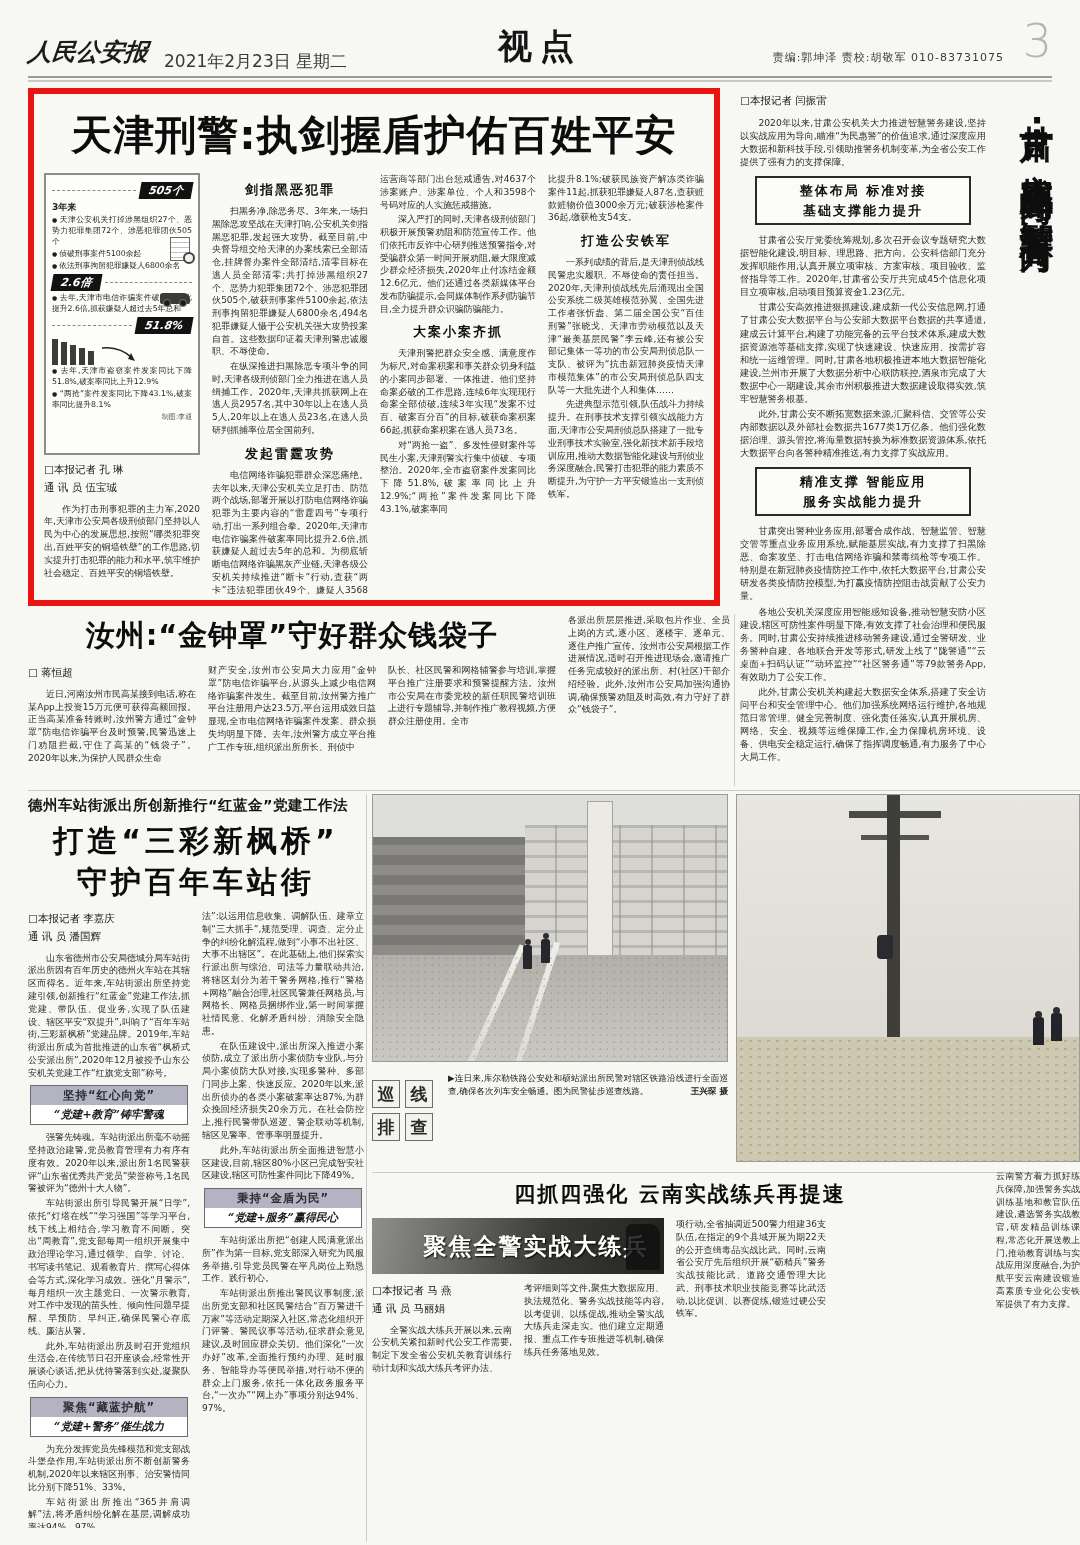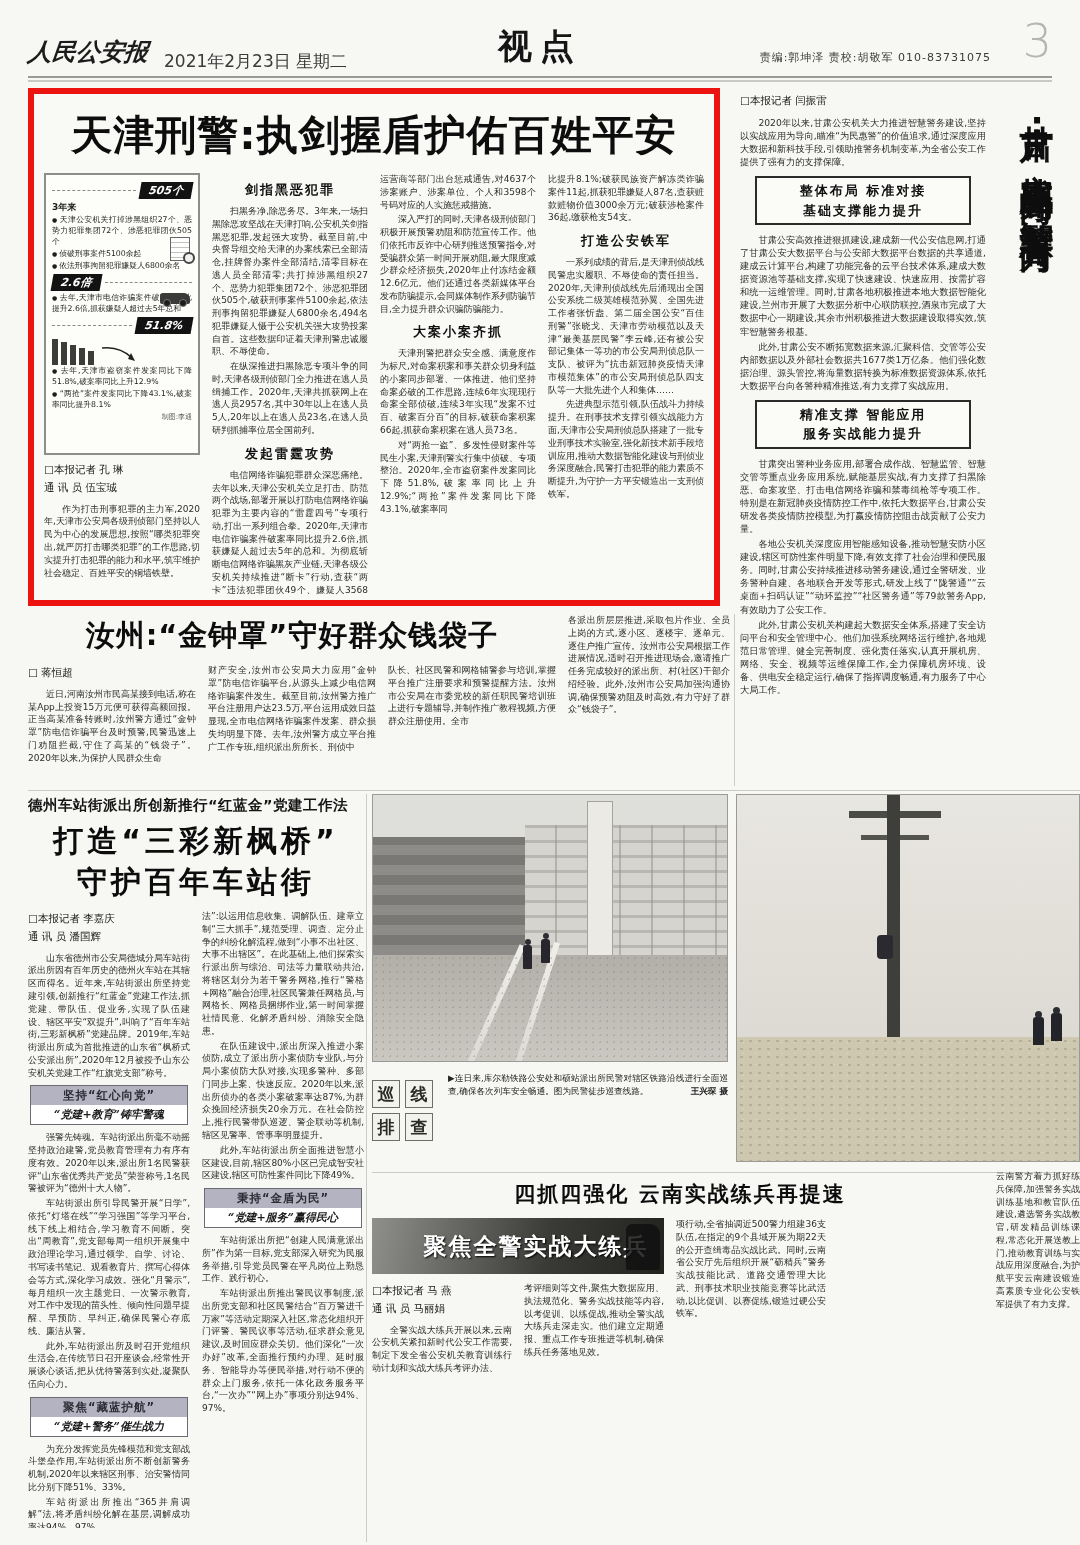--- a/index.html
+++ b/index.html
@@ -8,21 +8,21 @@
     background:#f7f7f4;
     font-family:"DejaVu Sans","Liberation Sans",sans-serif;
     color:#222; overflow:hidden;
   }
   
   .header{position:absolute;left:28px;top:18px;width:1024px;height:58px;border-bottom:2px solid #9a9a96;}
   .masthead{position:absolute;left:0;top:18px;font-family:"DejaVu Serif","Liberation Serif",serif;
     font-weight:bold;font-style:italic;font-size:24px;color:#1c1c1c;transform:skewX(-6deg);}
   .pdate{position:absolute;left:136px;top:32px;font-size:17px;color:#3a3a3a;}
   .section-name{position:absolute;left:0;right:0;top:6px;text-align:center;font-size:34px;font-weight:900;letter-spacing:8px;color:#151515;}
-  .credits{position:absolute;right:61px;top:32px;font-size:11px;color:#3a3a3a;letter-spacing:1px;}
+  .credits{position:absolute;right:48px;top:32px;font-size:11px;color:#3a3a3a;letter-spacing:1px;}
   .pagenum{position:absolute;right:0px;top:-4px;font-size:46px;color:#b4b4b2;font-weight:300;}
   .subrule{position:absolute;left:28px;top:80px;width:1024px;height:2px;background:#c8c8c4;}
 
   
   .t9{font-size:9px;line-height:1.42;text-align:justify;color:#2c2c2c;}
   .t9 p{margin:0 0 2px;text-indent:2em;}
   .t9 p.noind{text-indent:0;}
   .subhead{font-size:13px;font-weight:bold;text-align:center;letter-spacing:2px;color:#101010;margin:8px 0 6px;}
   .byline{font-size:10.5px;line-height:1.7;color:#161616;font-family:"DejaVu Serif","Liberation Serif",serif;margin:6px 0;}
   .hairline-v{position:absolute;width:1px;background:#ccccc6;}
@@ -184,21 +184,21 @@
         <div class="bl">“两抢”案件发案同比下降43.1%,破案率同比提升8.1%</div>
         <div class="infocredit">制图:李通</div>
       </div>
       <div class="byline">
         <span>□本报记者</span>
         <span>孔 琳</span><br>
         <span>通 讯 员</span>
         <span>伍宝珹</span>
       </div>
       <div class="t9">
-          <p>作为打击刑事犯罪的主力军,2020年,天津市公安局各级刑侦部门坚持以人民为中心的发展思想,按照“哪类犯罪突出,就严厉打击哪类犯罪”的工作思路,切实提升打击犯罪的能力和水平,筑牢维护社会稳定、百姓平安的铜墙铁壁。</p>
+          <p>作为打击刑事犯罪的主力军,2020年,天津市公安局各级刑侦部门坚持以人民为中心的发展思想,按照“哪类犯罪突出,百姓平安的铜墙铁壁”的工作思路,切实提升打击犯罪的能力和水平,筑牢维护社会稳定、百姓平安的铜墙铁壁。</p>
         </div>
     </div>
 
     <div class="mcol">
       <div class="subhead">剑指黑恶犯罪</div>
       <div class="t9">
         <p>扫黑务净,除恶务尽。3年来,一场扫黑除恶攻坚战在天津打响,公安机关剑指黑恶犯罪,发起强大攻势。截至目前,中央督导组交给天津的办案线索已全部清仓,挂牌督办案件全部清结,清零目标在逃人员全部清零;共打掉涉黑组织27个、恶势力犯罪集团72个、涉恶犯罪团伙505个,破获刑事案件5100余起,依法刑事拘留犯罪嫌疑人6800余名,494名犯罪嫌疑人慑于公安机关强大攻势投案自首。这些数据印证着天津刑警忠诚履职、不辱使命。</p>
         <p>在纵深推进扫黑除恶专项斗争的同时,天津各级刑侦部门全力推进在逃人员缉捕工作。2020年,天津共抓获网上在逃人员2957名,其中30年以上在逃人员5人,20年以上在逃人员23名,在逃人员研判抓捕率位居全国前列。</p>
       </div>
       <div class="subhead">发起雷霆攻势</div>
@@ -238,20 +238,21 @@
     <span>闫振雷</span>
   </div>
   <div class="t9">
     <p>2020年以来,甘肃公安机关大力推进智慧警务建设,坚持以实战应用为导向,瞄准“为民惠警”的价值追求,通过深度应用大数据和新科技手段,引领助推警务机制变革,为全省公安工作提供了强有力的支撑保障。</p>
   </div>
   <div class="gbox">
     <div>整体布局  标准对接</div>
     <div>基础支撑能力提升</div>
   </div>
   <div class="t9">
+    <p>甘肃省公安厅党委统筹规划,多次召开会议专题研究大数据智能化建设,明目标、理思路、把方向。公安科信部门充分发挥职能作用,认真开展立项审核、方案审核、项目验收、监督指导等工作。2020年,甘肃省公安厅共完成45个信息化项目立项审核,启动项目预算资金1.23亿元。</p>
     <p>甘肃公安高效推进狠抓建设,建成新一代公安信息网,打通了甘肃公安大数据平台与公安部大数据平台数据的共享通道,建成云计算平台,构建了功能完备的云平台技术体系,建成大数据资源池等基础支撑,实现了快速建设、快速应用、按需扩容和统一运维管理。同时,甘肃各地积极推进本地大数据智能化建设,兰州市开展了大数据分析中心联防联控,酒泉市完成了大数据中心一期建设,其余市州积极推进大数据建设取得实效,筑牢智慧警务根基。</p>
     <p>此外,甘肃公安不断拓宽数据来源,汇聚科信、交管等公安内部数据以及外部社会数据共1677类1万亿条。他们强化数据治理、源头管控,将海量数据转换为标准数据资源体系,依托大数据平台向各警种精准推送,有力支撑了实战应用。</p>
   </div>
   <div class="gbox">
     <div>精准支撑  智能应用</div>
     <div>服务实战能力提升</div>
   </div>
   <div class="t9">
     <p>甘肃突出警种业务应用,部署合成作战、智慧监管、智慧交管等重点业务应用系统,赋能基层实战,有力支撑了扫黑除恶、命案攻坚、打击电信网络诈骗和禁毒缉枪等专项工作。特别是在新冠肺炎疫情防控工作中,依托大数据平台,甘肃公安研发各类疫情防控模型,为打赢疫情防控阻击战贡献了公安力量。</p>
     <p>各地公安机关深度应用智能感知设备,推动智慧安防小区建设,辖区可防性案件明显下降,有效支撑了社会治理和便民服务。同时,甘肃公安持续推进移动警务建设,通过全警研发、业务警种自建、各地联合开发等形式,研发上线了“陇警通”“云桌面+扫码认证”“动环监控”“社区警务通”等79款警务App,有效助力了公安工作。</p>

